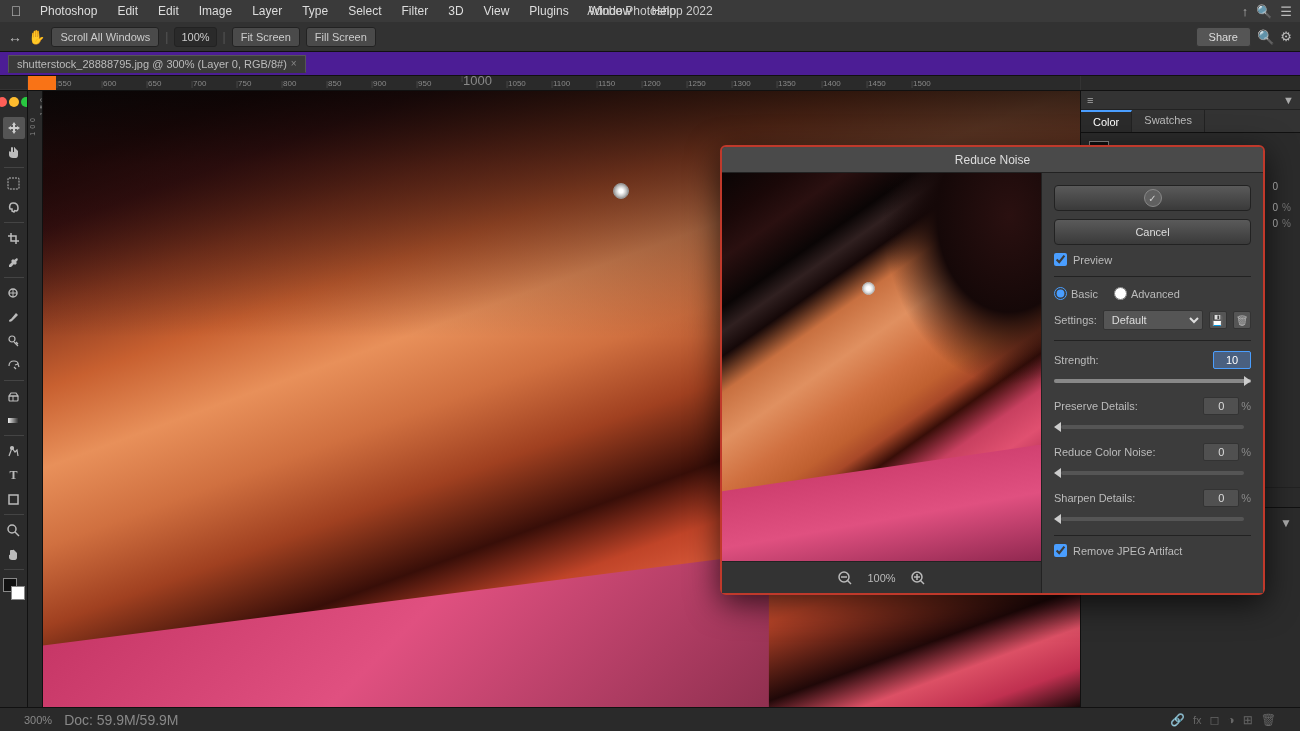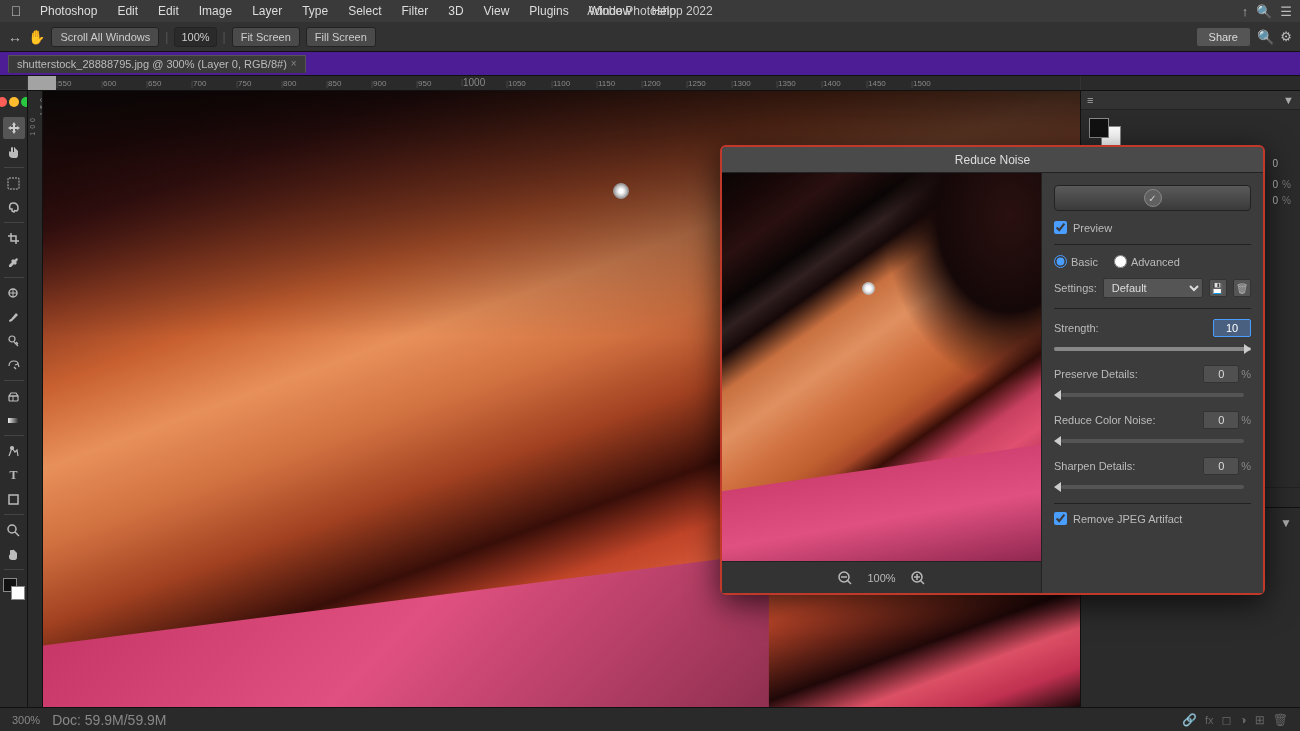--- a/index.html
+++ b/index.html
@@ -291,21 +291,21 @@
       color: #777;
     }
 
     
     #statusbar {
       height: 24px;
       background: #2a2a2a;
       border-top: 1px solid #111;
       display: flex;
       align-items: center;
-      padding: 0 12px;
+      padding: 0 24px;
       font-size: 11px;
       color: #888;
     }
     #statusbar .right-icons {
       margin-left: auto;
       display: flex;
       gap: 8px;
       color: #666;
     }
 
@@ -670,34 +670,34 @@
   <span style="font-size:13px; color:#bbb; cursor:pointer;">⚙</span>
 </div>
 
 <div id="filetab">
   <div class="tab">
     <span style="font-size:11px; color:#bbb;">shutterstock_28888795.jpg @ 300% (Layer 0, RGB/8#)</span>
     <span class="tab-close">×</span>
   </div>
 </div>
 
-<div style="display:flex; height:15px; background:#a3a3a3; border-bottom:1px solid #111;">
+<div style="display:flex; height:15px; background:#f97316; border-bottom:1px solid #111;">
   <div style="width:28px; background:#2a2a2a; border-right:1px solid #333; border-bottom:1px solid #333;"></div>
   <div id="ruler-h" style="flex:1; height:15px; background:#2a2a2a; overflow:hidden;">
     <div class="ruler-marks" style="display:flex; height:100%; align-items:flex-end; padding:0 0 2px 0;">
       <div class="ruler-mark" style="font-size:8px; color:#888; min-width:45px; text-align:left; padding-left:2px;">550</div>
       <div class="ruler-mark" style="font-size:8px; color:#888; min-width:45px; text-align:left; padding-left:2px;">600</div>
       <div class="ruler-mark" style="font-size:8px; color:#888; min-width:45px; text-align:left; padding-left:2px;">650</div>
       <div class="ruler-mark" style="font-size:8px; color:#888; min-width:45px; text-align:left; padding-left:2px;">700</div>
       <div class="ruler-mark" style="font-size:8px; color:#888; min-width:45px; text-align:left; padding-left:2px;">750</div>
       <div class="ruler-mark" style="font-size:8px; color:#888; min-width:45px; text-align:left; padding-left:2px;">800</div>
       <div class="ruler-mark" style="font-size:8px; color:#888; min-width:45px; text-align:left; padding-left:2px;">850</div>
       <div class="ruler-mark" style="font-size:8px; color:#888; min-width:45px; text-align:left; padding-left:2px;">900</div>
       <div class="ruler-mark" style="font-size:8px; color:#888; min-width:45px; text-align:left; padding-left:2px;">950</div>
-      <div class="ruler-mark" style="font-size:10px; color:#888; min-width:45px; text-align:left; padding-left:2px;">1000</div>
+      <div class="ruler-mark" style="font-size:13px; color:#888; min-width:45px; text-align:left; padding-left:2px;">1000</div>
       <div class="ruler-mark" style="font-size:8px; color:#888; min-width:45px; text-align:left; padding-left:2px;">1050</div>
       <div class="ruler-mark" style="font-size:8px; color:#888; min-width:45px; text-align:left; padding-left:2px;">1100</div>
       <div class="ruler-mark" style="font-size:8px; color:#888; min-width:45px; text-align:left; padding-left:2px;">1150</div>
       <div class="ruler-mark" style="font-size:8px; color:#888; min-width:45px; text-align:left; padding-left:2px;">1200</div>
       <div class="ruler-mark" style="font-size:8px; color:#888; min-width:45px; text-align:left; padding-left:2px;">1250</div>
       <div class="ruler-mark" style="font-size:8px; color:#888; min-width:45px; text-align:left; padding-left:2px;">1300</div>
       <div class="ruler-mark" style="font-size:8px; color:#888; min-width:45px; text-align:left; padding-left:2px;">1350</div>
       <div class="ruler-mark" style="font-size:8px; color:#888; min-width:45px; text-align:left; padding-left:2px;">1400</div>
       <div class="ruler-mark" style="font-size:8px; color:#888; min-width:45px; text-align:left; padding-left:2px;">1450</div>
       <div class="ruler-mark" style="font-size:8px; color:#888; min-width:45px; text-align:left; padding-left:2px;">1500</div>
@@ -853,20 +853,24 @@
     <div style="position:absolute; top:15%; left:55%; width:16px; height:16px; border-radius:50%; background:radial-gradient(circle, #fff 20%, #c8c8c8 50%, #888 80%); border:1px solid #999;"></div>
   </div>
 
   <div id="right-panel">
 
     <div id="panel-icons-row" style="display:flex; align-items:center; padding:3px 6px; gap:3px; background:#333; border-bottom:1px solid #222;">
       <span style="font-size:11px; color:#aaa; cursor:pointer;">≡</span>
       <span style="font-size:11px; color:#aaa; cursor:pointer; margin-left:auto;">▼</span>
     </div>
 
+    <div id="panel-tabs" style="display:flex; background:#333; border-bottom:1px solid #111;">
+      <div class="panel-tab active">Color</div>
+      <div class="panel-tab">Swatches</div>
+    </div>
 
     <div id="panel-body" style="padding:8px; background:#2b2b2b;">
 
       <div class="panel-color-swatches-row" style="display:flex; align-items:center; gap:8px; margin-bottom:6px;">
         <div class="fg-bg-swatches">
           <div class="fg-swatch"></div>
           <div class="bg-swatch"></div>
         </div>
       </div>
 
@@ -968,20 +972,21 @@
         </button>
       </div>
     </div>
 
     <div id="dialog-controls" style="flex:1; padding:12px; display:flex; flex-direction:column; gap:6px; background:#3c3c3c; overflow-y:auto;">
 
       <button class="dialog-btn dialog-btn-ok" style="width:100%; height:26px; border-radius:4px; font-size:11px; cursor:pointer; display:flex; align-items:center; justify-content:center; border:1px solid #222; background:linear-gradient(to bottom, #5a5a5a, #3a3a3a); color:#ddd; gap:4px;">
         <div style="width:18px; height:18px; border-radius:50%; background:#606060; border:1px solid #888; display:flex; align-items:center; justify-content:center; font-size:10px; color:#ccc;">✓</div>
       </button>
 
+      <button class="dialog-btn dialog-btn-cancel" style="width:100%; height:26px; border-radius:4px; font-size:11px; cursor:pointer; display:flex; align-items:center; justify-content:center; border:1px solid #222; background:linear-gradient(to bottom, #5a5a5a, #3a3a3a); color:#ddd;">Cancel</button>
 
       <div class="preview-checkbox-row" style="display:flex; align-items:center; gap:6px; margin:2px 0;">
         <input type="checkbox" id="preview-cb" checked="" style="accent-color: rgb(74, 158, 255);">
         <label for="preview-cb" class="preview-label" style="font-size:11px; color:#bbb; cursor:pointer;">Preview</label>
       </div>
 
       <div class="divider" style="height:1px; background:#222; margin:2px 0;"></div>
 
       <div class="mode-radio-row" style="display:flex; align-items:center; gap:16px; margin:2px 0;">
         <div class="radio-option" style="display:flex; align-items:center; gap:4px; font-size:11px; color:#bbb;">

